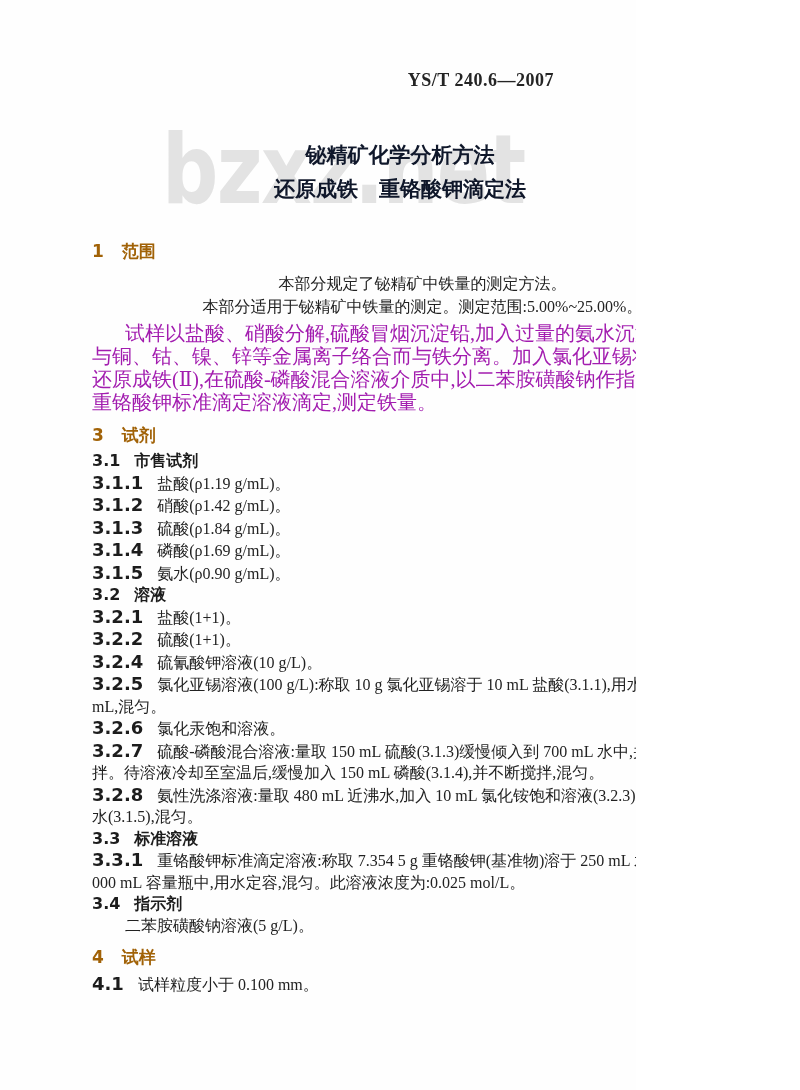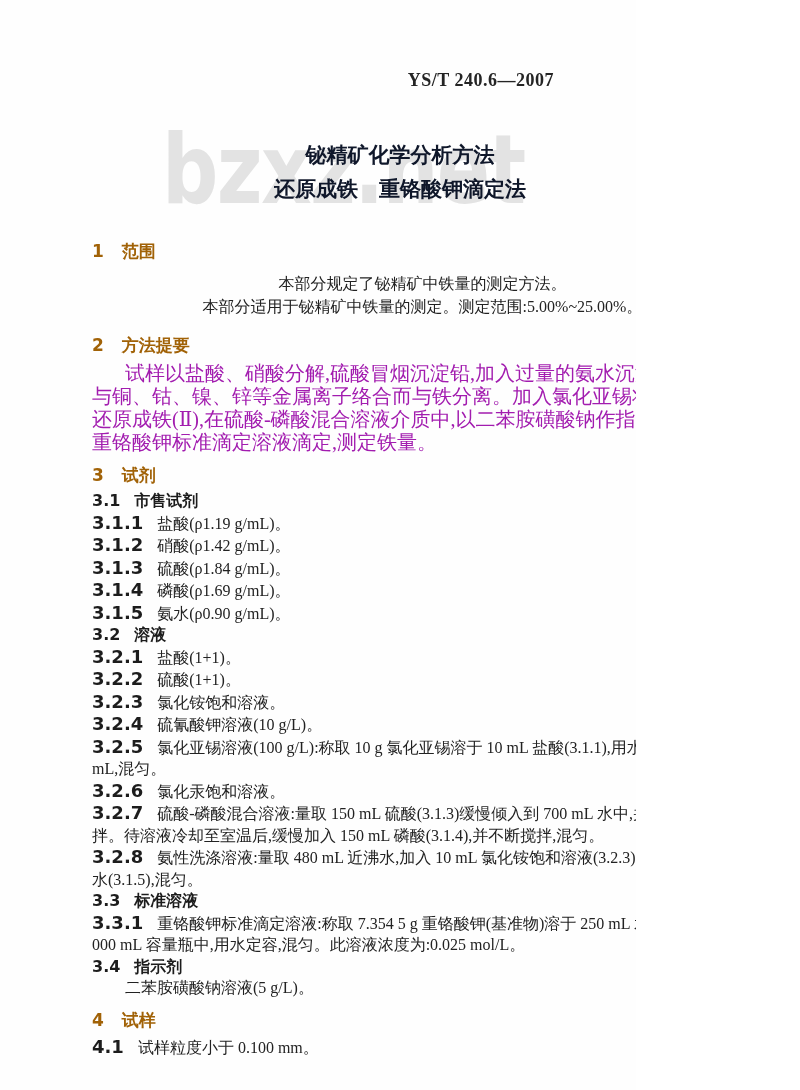--- a/index.html
+++ b/index.html
@@ -76,36 +76,34 @@
     <div>铋精矿化学分析方法</div>
     <div>还原成铁　重铬酸钾滴定法</div>
   </div>
 
   <div class="content">
 
     <div class="h1 mt6"><span class="num">1</span><span>范围</span></div>
     <div class="para mt8">本部分规定了铋精矿中铁量的测定方法。</div>
     <div class="para">本部分适用于铋精矿中铁量的测定。测定范围:5.00%~25.00%。</div>
 
-    <div class="h1 mt14"><span class="num">2</span><span>方法提要</span></div>
     <div class="para3 mt4">试样以盐酸、硝酸分解,硫酸冒烟沉淀铅,加入过量的氨水沉淀铁,使之与铜、钴、镍、锌等金属离子络合而与铁分离。加入氯化亚锡将铁(Ⅲ)还原成铁(Ⅱ),在硫酸-磷酸混合溶液介质中,以二苯胺磺酸钠作指示剂,用重铬酸钾标准滴定溶液滴定,测定铁量。</div>
 
     <div class="h1 mt8"><span class="num">3</span><span>试剂</span></div>
 
     <div class="h2 mt2"><span class="num">3.1</span><span>市售试剂</span></div>
     <div class="item"><span class="num">3.1.1</span><span>盐酸(ρ1.19 g/mL)。</span></div>
     <div class="item"><span class="num">3.1.2</span><span>硝酸(ρ1.42 g/mL)。</span></div>
     <div class="item"><span class="num">3.1.3</span><span>硫酸(ρ1.84 g/mL)。</span></div>
     <div class="item"><span class="num">3.1.4</span><span>磷酸(ρ1.69 g/mL)。</span></div>
     <div class="item"><span class="num">3.1.5</span><span>氨水(ρ0.90 g/mL)。</span></div>
 
     <div class="h2"><span class="num">3.2</span><span>溶液</span></div>
     <div class="item"><span class="num">3.2.1</span><span>盐酸(1+1)。</span></div>
     <div class="item"><span class="num">3.2.2</span><span>硫酸(1+1)。</span></div>
-    <div class="item"><span class="num">3.2.3</span><span>氯化铵饱和溶液。</span></div>
     <div class="item"><span class="num">3.2.4</span><span>硫氰酸钾溶液(10 g/L)。</span></div>
     <div class="item"><span class="num">3.2.5</span><span>氯化亚锡溶液(100 g/L):称取 10 g 氯化亚锡溶于 10 mL 盐酸(3.1.1),用水稀释至 100 mL,混匀。</span></div>
     <div class="item"><span class="num">3.2.6</span><span>氯化汞饱和溶液。</span></div>
     <div class="item"><span class="num">3.2.7</span><span>硫酸-磷酸混合溶液:量取 150 mL 硫酸(3.1.3)缓慢倾入到 700 mL 水中,并不断搅拌。待溶液冷却至室温后,缓慢加入 150 mL 磷酸(3.1.4),并不断搅拌,混匀。</span></div>
     <div class="item"><span class="num">3.2.8</span><span>氨性洗涤溶液:量取 480 mL 近沸水,加入 10 mL 氯化铵饱和溶液(3.2.3)、10 mL 氨水(3.1.5),混匀。</span></div>
 
     <div class="h2"><span class="num">3.3</span><span>标准溶液</span></div>
     <div class="item"><span class="num">3.3.1</span><span>重铬酸钾标准滴定溶液:称取 7.354 5 g 重铬酸钾(基准物)溶于 250 mL 水中,移入 1 000 mL 容量瓶中,用水定容,混匀。此溶液浓度为:0.025 mol/L。</span></div>
 
     <div class="h2"><span class="num">3.4</span><span>指示剂</span></div>

